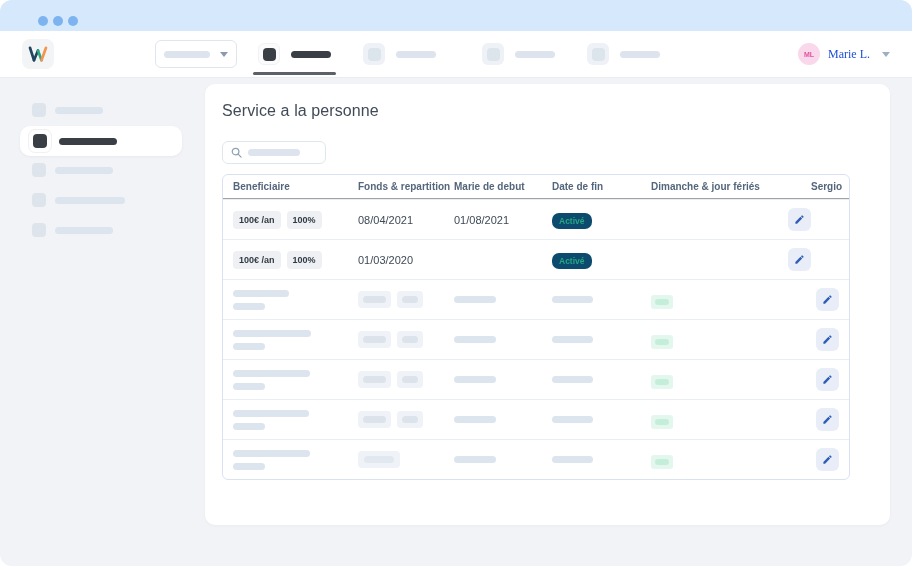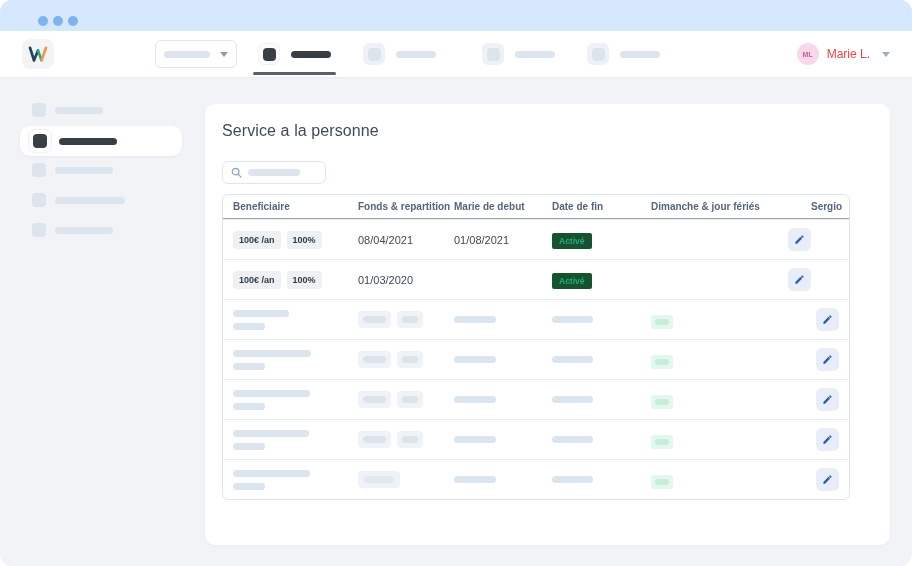--- a/index.html
+++ b/index.html
@@ -21,59 +21,59 @@
   .nav-item { position:relative; display:flex; align-items:center; gap:11px; padding:0 5px; height:100%; }
   .nav-icon-chip { width:22px; height:22px; border-radius:6px; background:#eef1f5; display:flex; align-items:center; justify-content:center; }
   .nav-icon-chip .sq { width:13px; height:13px; border-radius:4px; background:#dce4ec; }
   .nav-item .bar { width:40px; height:7px; border-radius:4px; background:#dde4ed; }
   .nav-item.active .nav-icon-chip { background:#fbfbfc; border:1px solid #f0f2f4; }
   .nav-item.active .sq { background:#3a3f45; }
   .nav-item.active .bar { background:#3a3f45; }
   .nav-item.active::after { content:""; position:absolute; left:0; right:0; bottom:2px; height:3px; background:#5b6167; border-radius:2px; }
   .nav-user { margin-left:auto; margin-right:22px; display:flex; align-items:center; gap:8px; }
   .avatar { width:22px; height:22px; border-radius:50%; background:#f9d8ec; color:#e0549c; font-size:7px; font-weight:bold; display:flex; align-items:center; justify-content:center; }
-  .user-name { font-size:12px; color:#ef4444; }
+  .user-name { font-size:12px; color:#1d4ed8;font-family:Liberation Serif, serif; }
   .user-caret { width:0; height:0; border-left:4px solid transparent; border-right:4px solid transparent; border-top:5px solid #9db0c3; margin-left:4px; }
 
   
   .sidebar { position:absolute; top:78px; left:0; width:205px; }
   .side-row { display:flex; align-items:center; gap:9px; margin-left:32px; height:14px; }
   .side-row .sq { width:14px; height:14px; border-radius:4px; background:#dde4ec; }
   .side-row .sk { background:#dce4ee; }
   .side-active { margin:9px 0 7px 20px; width:162px; height:30px; background:#fff; border-radius:10px; box-shadow:0 1px 3px rgba(40,60,90,.05); display:flex; align-items:center; gap:7px; padding-left:8px; }
   .side-active .chip { width:24px; height:24px; border-radius:7px; background:#fff; border:1px solid #eef0f3; display:flex; align-items:center; justify-content:center; }
   .side-active .chip .sq { width:14px; height:14px; border-radius:4px; background:#3a3f45; }
   .side-active .bar { width:58px; height:7px; border-radius:4px; background:#3a3f45; }
 
   
   .sk { height:7px; border-radius:4px; background:#dde4ed; }
 
   
-  .card { position:absolute; left:205px; top:104px; width:685px; height:441px; background:#fff; border-radius:10px; box-shadow:0 1px 3px rgba(40,60,90,.04); padding:18px 17px; }
+  .card { position:absolute; left:205px; top:84px; width:685px; height:441px; background:#fff; border-radius:10px; box-shadow:0 1px 3px rgba(40,60,90,.04); padding:18px 17px; }
   .page-title { font-size:16px; color:#414b57; font-weight:500; letter-spacing:.1px; }
   .tabs { display:flex; gap:5px; margin-top:7px; }
   .tab { height:26px; border-radius:6px; border:1px solid #dfe7ee; background:#fff; display:flex; align-items:center; justify-content:center; }
   .tab.ghost { width:80px; }
   .tab.ghost .sk { width:54px; }
   .tab.active { width:73px; background:#1b4a63; border:none; color:#fff; font-size:8px; font-weight:bold; letter-spacing:.4px; }
   .searchbox { margin-top:21px; width:104px; height:23px; border:1px solid #dfe7ee; border-radius:6px; display:flex; align-items:center; gap:6px; padding:0 8px; }
   .searchbox .sk { width:52px; }
 
   
   .table { margin-top:10px; width:628px; border:1px solid #d9e3ef; border-radius:6px; overflow:hidden; }
   .trow { display:grid; grid-template-columns:125px 96px 98px 99px 160px 1fr; align-items:center; padding:0 10px; height:40px; border-top:1px solid #e9eef5; }
   .thead { height:24px; border-top:none; border-bottom:1px solid #a3a3a3; }
   .th { font-size:10px; font-weight:bold; color:#54667c; }
   .th.right { text-align:right; }
   .cell-name .nm { font-size:11px; color:#49525c; }
   .cell-name .id { font-size:9.5px; color:#4f86c8; margin-top:2px; }
   .pills { display:flex; gap:6px; }
   .pill { background:#eef0f3; color:#2f3a44; font-size:9px; font-weight:bold; padding:4px 6px; border-radius:4px; white-space:nowrap; }
   .date { font-size:11px; color:#3f4a56; }
-  .badge { display:inline-block; background:#14532d; color:#27a884; font-size:8.5px; font-weight:bold; padding:3px 7px; border-radius:2px; }
+  .badge { display:inline-block; background:#0c4a6e; color:#27a884; font-size:8.5px; font-weight:bold; padding:3px 7px; border-radius:7px; }
   .actions { display:flex; justify-content:flex-end; }
   .edit-btn { width:23px; height:23px; border-radius:6px; background:#e9edf7; border:none; display:flex; align-items:center; justify-content:center; cursor:pointer; }
 
   
   .sk-pill { background:#eff2f6; border-radius:4px; height:17px; display:flex; align-items:center; justify-content:center; }
   .sk-pill .in { height:7px; border-radius:4px; background:#dde3ea; }
   .sk-badge { width:22px; height:14px; border-radius:3px; background:#e3f7ee; display:flex; align-items:center; justify-content:center; }
   .sk-badge .in { width:14px; height:6px; border-radius:3px; background:#c5eeda; }
   .mt6 { margin-top:6px; }
 </style>

